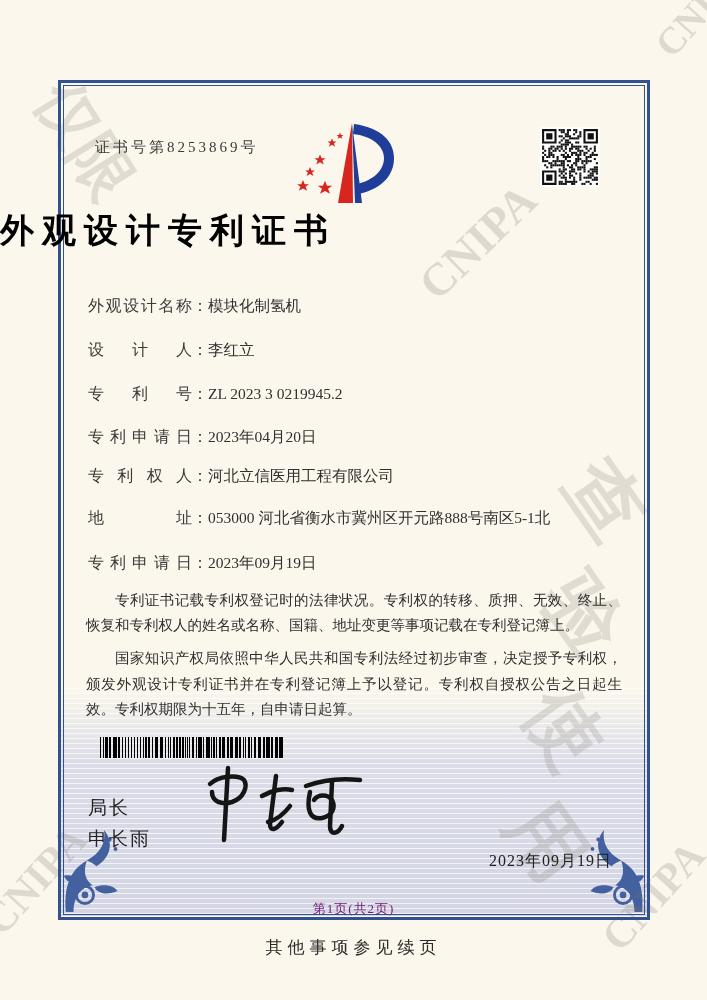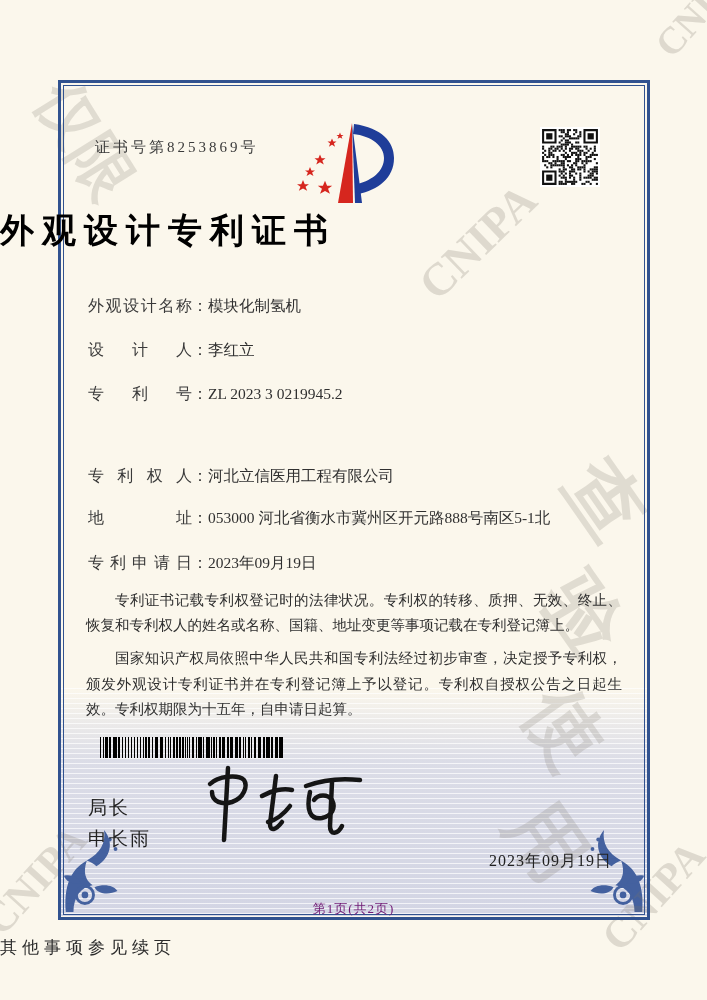--- a/index.html
+++ b/index.html
@@ -38,21 +38,21 @@
   .colon{color:#3a3a3a;}
   .fvalue{font-size:15.5px;color:#303030;}
   .pair2{position:absolute;left:258px;top:0;white-space:nowrap;}
   .flabel-n{letter-spacing:1px;color:#3a3a3a;}
   .paras{left:86px;top:588px;width:536px;color:#2f2f2f;font-size:14.5px;
          line-height:1.74;text-align:justify;}
   .paras p{margin:0 0 8px 0;text-indent:2em;}
   .signer{left:88px;font-size:19px;color:#222;letter-spacing:2px;}
   .date{left:452px;top:851px;width:160px;text-align:right;font-size:16px;color:#222;letter-spacing:1px;}
   .pagenum{left:0;right:0;top:900px;text-align:center;font-size:13px;color:#701a75;letter-spacing:1px;}
-  .contnote{left:0;right:0;top:936px;font-size:17px;color:#2b2b2b;letter-spacing:5px;}
+  .contnote{left:0;right:0;top:936px;text-align:center;font-size:17px;color:#2b2b2b;letter-spacing:5px;}
   svg{display:block;}
 </style>
 </head>
 <body>
 
 <div class="page">
 
   <div class="lavender">
     <div class="stripes"></div>
     <svg class="ornament left" viewBox="0 0 90 90">
@@ -400,20 +400,23 @@
 
     <div class="abs row" style="top:296px;">
       <span class="flabel">外观设计名称</span><span class="colon">：</span><span class="fvalue">模块化制氢机</span>
     </div>
     <div class="abs row" style="top:340px;">
       <span class="flabel">设计人</span><span class="colon">：</span><span class="fvalue">李红立</span>
     </div>
     <div class="abs row" style="top:384px;">
       <span class="flabel">专利号</span><span class="colon">：</span><span class="fvalue">ZL 2023 3 0219945.2</span>
     </div>
+    <div class="abs row" style="top:427px;">
+      <span class="flabel">专利申请日</span><span class="colon">：</span><span class="fvalue">2023年04月20日</span>
+    </div>
     <div class="abs row" style="top:466px;">
       <span class="flabel">专利权人</span><span class="colon">：</span><span class="fvalue">河北立信医用工程有限公司</span>
     </div>
     <div class="abs row" style="top:508px;">
       <span class="flabel">地址</span><span class="colon">：</span><span class="fvalue">053000 河北省衡水市冀州区开元路888号南区5-1北</span>
     </div>
     <div class="abs row" style="top:553px;">
       <span class="flabel">专利申请日</span><span class="colon">：</span><span class="fvalue">2023年09月19日</span>
     </div>
 

